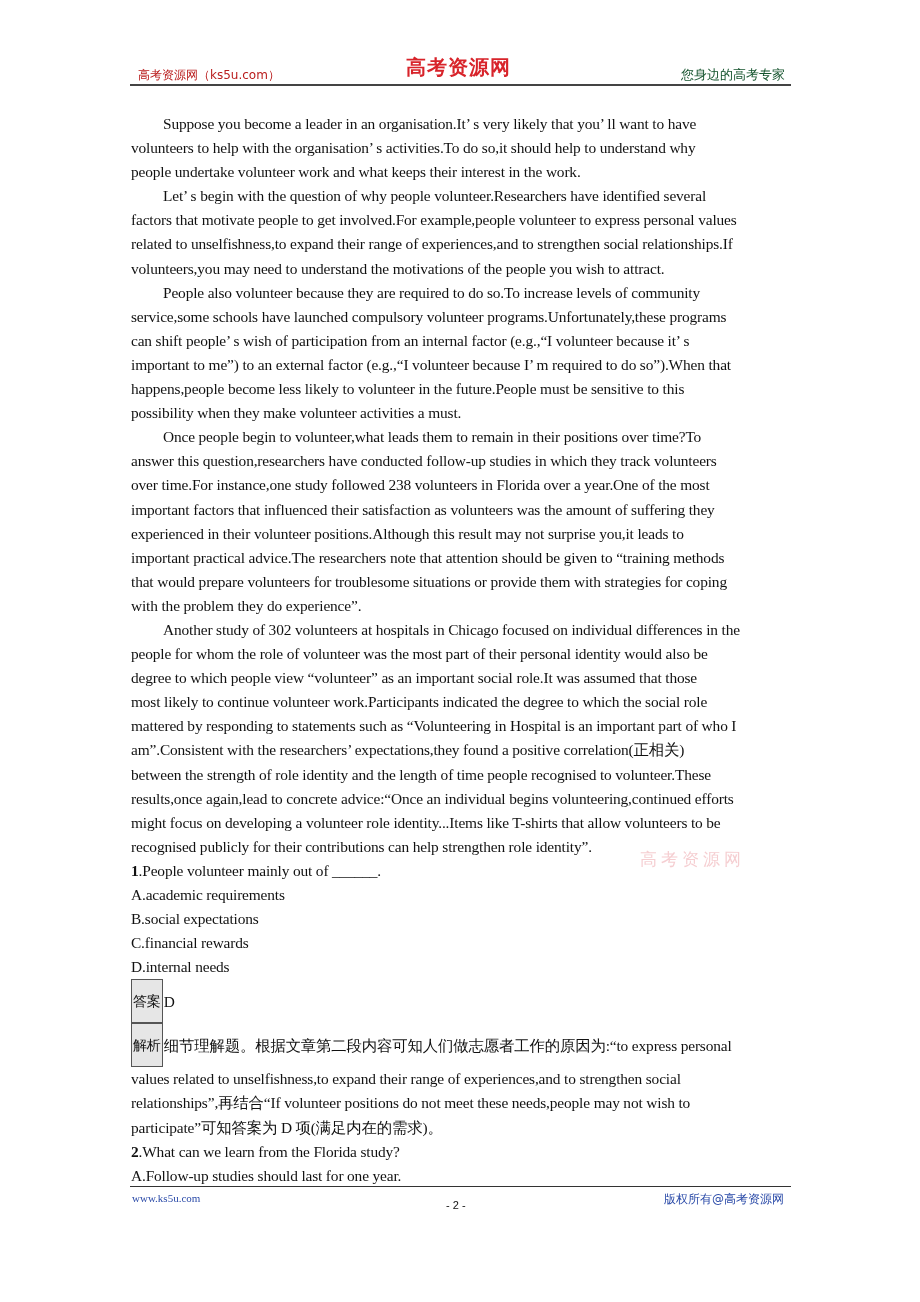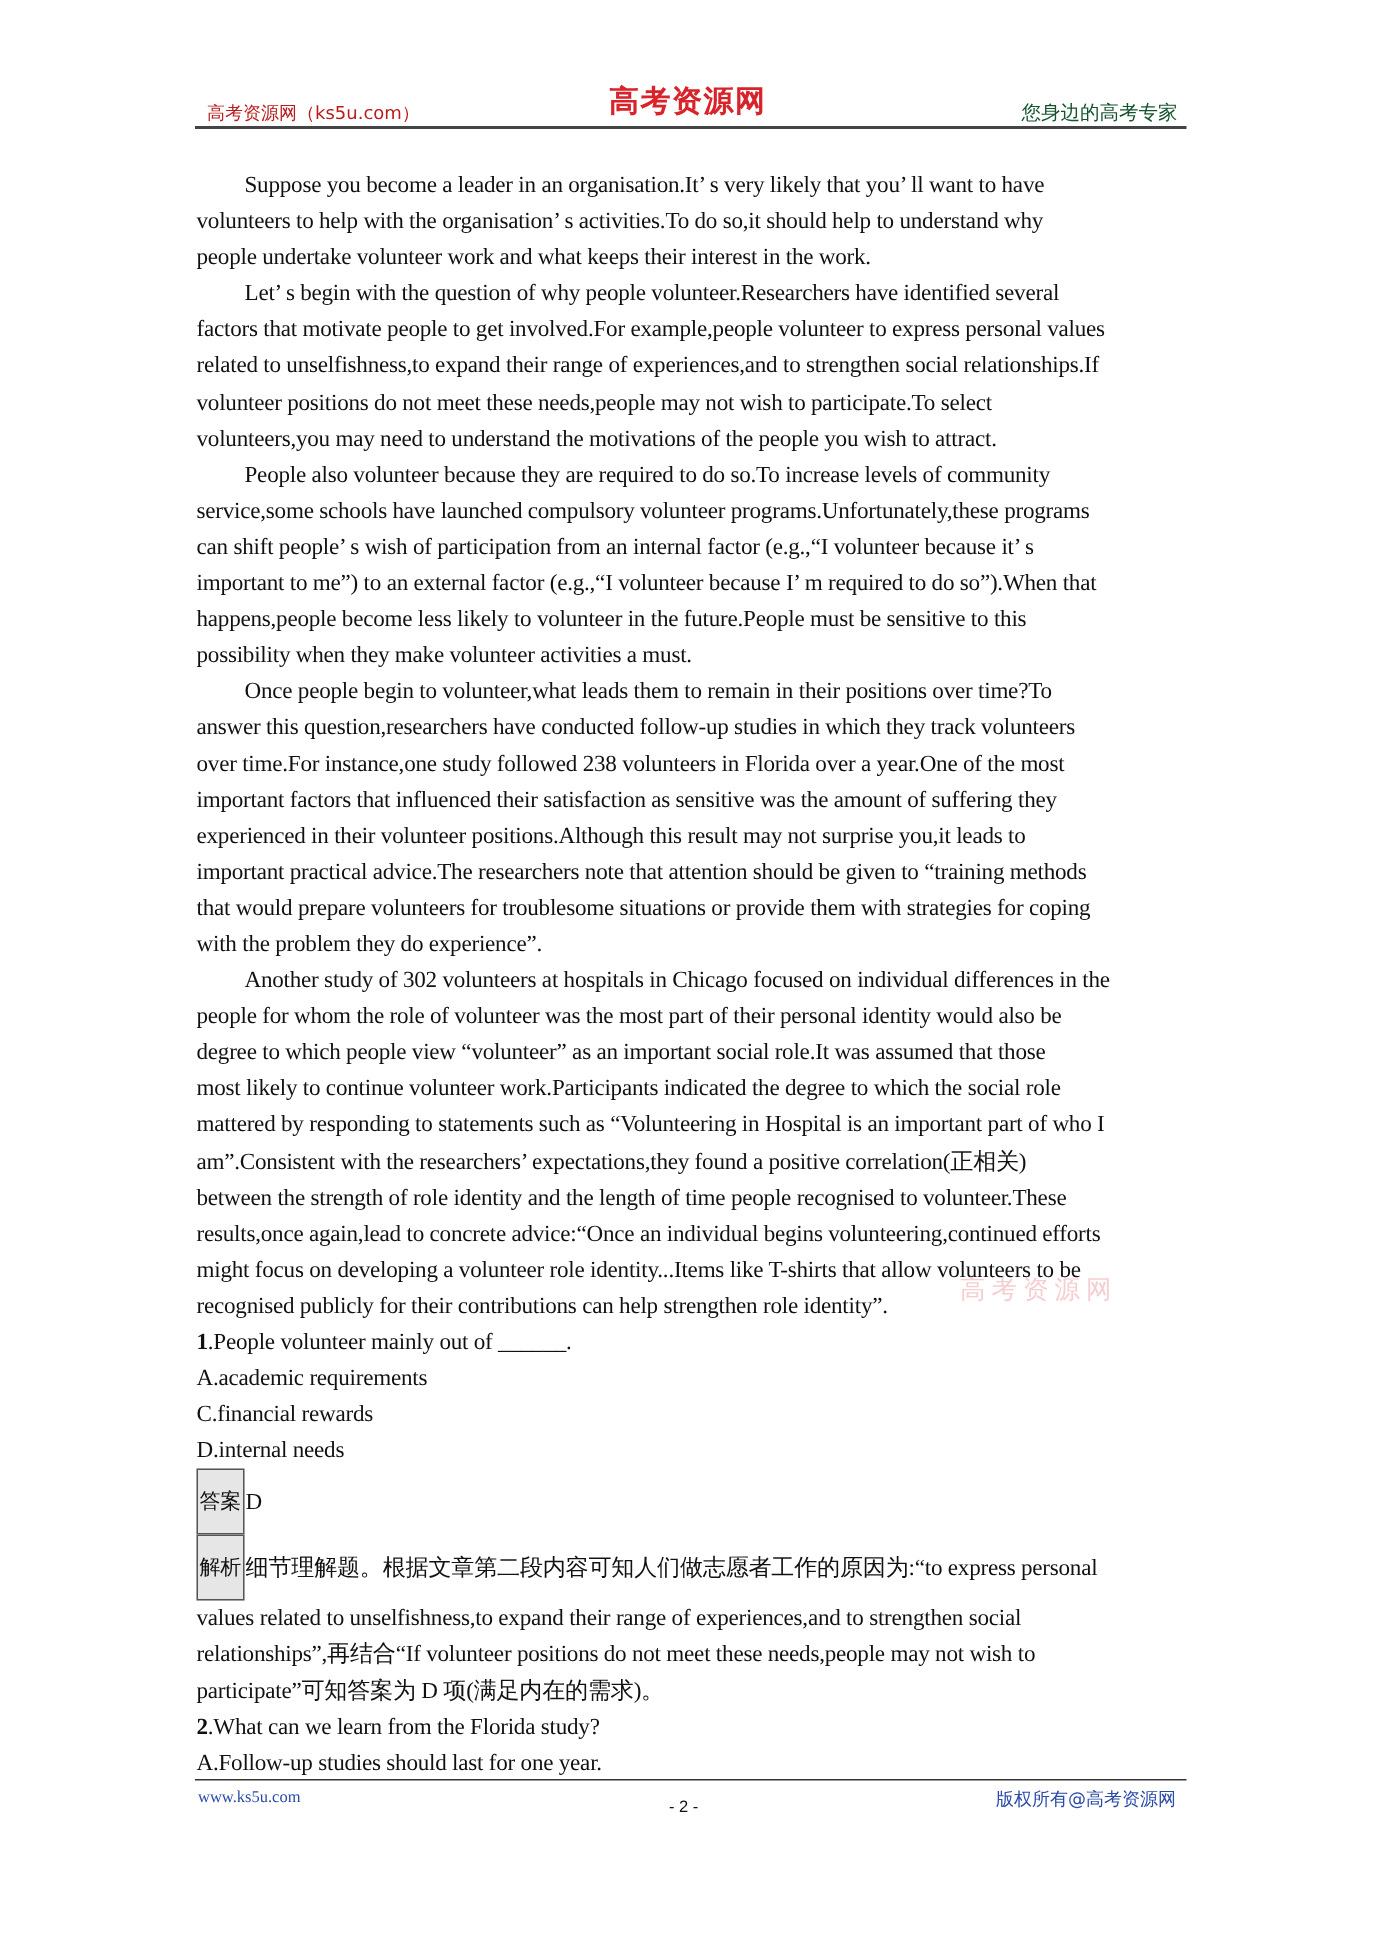--- a/index.html
+++ b/index.html
@@ -137,38 +137,37 @@
   <div class="para">
     <span class="line">Suppose you become a leader in an organisation.It’ s very likely that you’ ll want to have</span>
     <span class="line" style="text-indent:0">volunteers to help with the organisation’ s activities.To do so,it should help to understand why</span>
     <span class="line" style="text-indent:0">people undertake volunteer work and what keeps their interest in the work.</span>
   </div>
 
   <div class="para">
     <span class="line">Let’ s begin with the question of why people volunteer.Researchers have identified several</span>
     <span class="line" style="text-indent:0">factors that motivate people to get involved.For example,people volunteer to express personal values</span>
     <span class="line" style="text-indent:0">related to unselfishness,to expand their range of experiences,and to strengthen social relationships.If</span>
-    <span class="line" style="text-indent:0">volunteer positions do not meet these needs,people may not wish to participate.To select</span>
     <span class="line" style="text-indent:0">volunteers,you may need to understand the motivations of the people you wish to attract.</span>
   </div>
 
   <div class="para">
     <span class="line">People also volunteer because they are required to do so.To increase levels of community</span>
     <span class="line" style="text-indent:0">service,some schools have launched compulsory volunteer programs.Unfortunately,these programs</span>
     <span class="line" style="text-indent:0">can shift people’ s wish of participation from an internal factor (e.g.,“I volunteer because it’ s</span>
     <span class="line" style="text-indent:0">important to me”) to an external factor (e.g.,“I volunteer because I’ m required to do so”).When that</span>
     <span class="line" style="text-indent:0">happens,people become less likely to volunteer in the future.People must be sensitive to this</span>
     <span class="line" style="text-indent:0">possibility when they make volunteer activities a must.</span>
   </div>
 
   <div class="para">
     <span class="line">Once people begin to volunteer,what leads them to remain in their positions over time?To</span>
     <span class="line" style="text-indent:0">answer this question,researchers have conducted follow-up studies in which they track volunteers</span>
     <span class="line" style="text-indent:0">over time.For instance,one study followed 238 volunteers in Florida over a year.One of the most</span>
-    <span class="line" style="text-indent:0">important factors that influenced their satisfaction as sensitive was the amount of suffering they</span>
+    <span class="line" style="text-indent:0">important factors that influenced their satisfaction as volunteers was the amount of suffering they</span>
     <span class="line" style="text-indent:0">experienced in their volunteer positions.Although this result may not surprise you,it leads to</span>
     <span class="line" style="text-indent:0">important practical advice.The researchers note that attention should be given to “training methods</span>
     <span class="line" style="text-indent:0">that would prepare volunteers for troublesome situations or provide them with strategies for coping</span>
     <span class="line" style="text-indent:0">with the problem they do experience”.</span>
   </div>
 
   <div class="para">
     <span class="line">Another study of 302 volunteers at hospitals in Chicago focused on individual differences in the</span>
     <span class="line" style="text-indent:0">people for whom the role of volunteer was the most part of their personal identity would also be</span>
     <span class="line" style="text-indent:0">degree to which people view “volunteer” as an important social role.It was assumed that those</span>
@@ -177,20 +176,21 @@
     <span class="line" style="text-indent:0">am”.Consistent with the researchers’  expectations,they found a positive correlation(正相关)</span>
     <span class="line" style="text-indent:0">between the strength of role identity and the length of time people recognised to volunteer.These</span>
     <span class="line" style="text-indent:0">results,once again,lead to concrete advice:“Once an individual begins volunteering,continued efforts</span>
     <span class="line" style="text-indent:0">might focus on developing a volunteer role identity...Items like T-shirts that allow volunteers to be</span>
     <span class="line" style="text-indent:0">recognised publicly for their contributions can help strengthen role identity”.</span>
   </div>
 
   <div>
     <span class="line"><span class="q-num">1</span><span>.People volunteer mainly out of ______.</span></span>
     <span class="line">A.academic requirements</span>
+    <span class="line">B.social expectations</span>
     <span class="line">C.financial rewards</span>
     <span class="line">D.internal needs</span>
     <span class="line"><span class="tag">答案</span><span>D</span></span>
     <span class="line"><span class="tag">解析</span><span>细节理解题。根据文章第二段内容可知人们做志愿者工作的原因为:“to express personal</span></span>
     <span class="line">values related to unselfishness,to expand their range of experiences,and to strengthen social</span>
     <span class="line">relationships”,再结合“If volunteer positions do not meet these needs,people may not wish to</span>
     <span class="line">participate”可知答案为 D 项(满足内在的需求)。</span>
   </div>
 
   <div>

